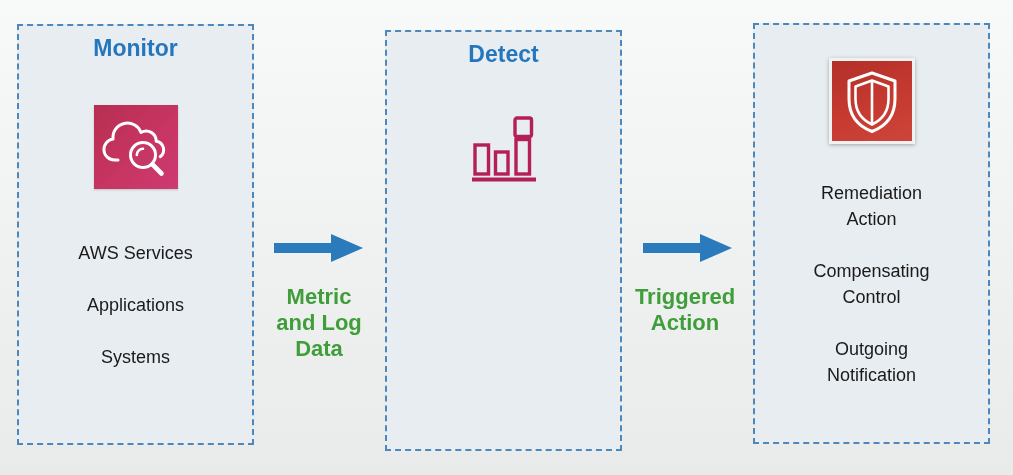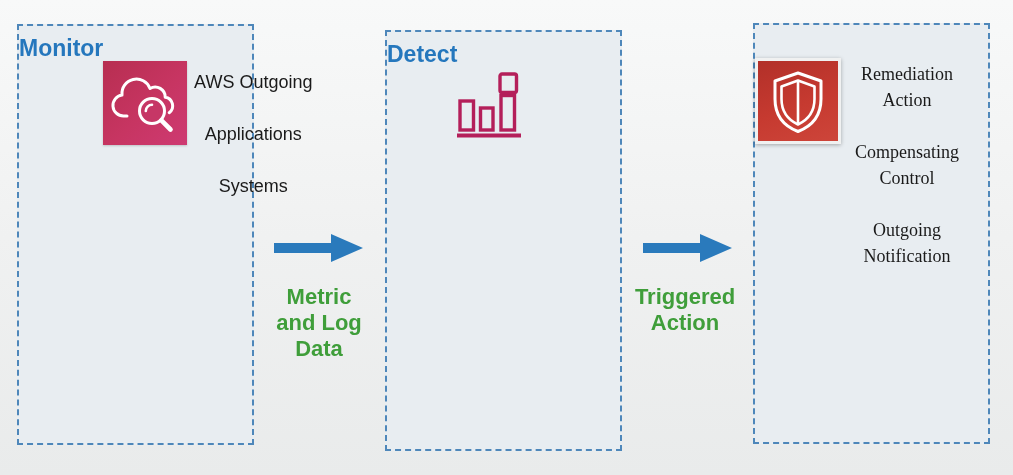--- a/index.html
+++ b/index.html
@@ -4,40 +4,40 @@
 <style>
   html,body{margin:0;padding:0;background:#e9ebeb;}
   .canvas{
     position:relative;width:1013px;height:475px;overflow:hidden;
     background:linear-gradient(180deg,#f8f9f9 0%,#f0f1f1 50%,#e9ebeb 100%);
     font-family:"Liberation Sans",sans-serif;
   }
   .panel{
     position:absolute;top:24px;width:237px;height:421px;box-sizing:border-box;
     background:#e8edf1;border:2px dashed #4e87ba;
-    display:flex;flex-direction:row;align-items:flex-start;
+    display:flex;flex-direction:column;align-items:center;gap:8px;
   }
   .panel-monitor{left:17px;}
   .panel-detect{left:385px;margin-top:6px;}
   .panel-respond{left:753px;top:23px;}
   .panel-title{
     margin-top:8px;font-size:23px;line-height:28px;font-weight:bold;color:#2577bd;
   }
   .icon-wrap{display:flex;align-items:center;justify-content:center;}
   .icon-monitor{margin-top:35px;width:84px;height:84px;
     background:linear-gradient(135deg,#b72e51 0%,#c73562 55%,#ce3a72 100%);
     box-shadow:0 1px 2px rgba(0,0,0,.18);}
   .icon-detect{margin-top:40px;width:64px;height:66px;}
   .icon-respond{margin-top:33px;width:80px;height:80px;
     background:linear-gradient(160deg,#b23029 0%,#c63a30 55%,#cd453a 100%);
     border:3px solid #f0f1f1;box-shadow:0 1px 4px rgba(0,0,0,.3);}
   .items{display:flex;flex-direction:column;align-items:center;}
   .items-monitor{margin-top:43px;}
   .items-detect{margin-top:39px;}
-  .items-respond{margin-top:36px;font-family:Liberation Serif, serif;}
+  .items-respond{margin-top:28px;}
   .item{
     width:132px;text-align:center;font-size:18px;line-height:26px;color:#1a1a1a;
     margin-bottom:26px;
   }
   .arrow{position:absolute;top:233px;}
   .arrow-1{left:274px;}
   .arrow-2{left:643px;}
   .connector-label{
     position:absolute;top:284px;width:110px;text-align:center;
     font-size:22px;line-height:26px;font-weight:bold;color:#3f9e3a;
@@ -54,21 +54,21 @@
     <div class="panel-title">Monitor</div>
     <div class="icon-wrap icon-monitor">
       <svg width="84" height="84" viewBox="0 0 84 84" aria-hidden="true">
         <path d="M24 55 h-3.5 a10.5 10.5 0 0 1 -1.5-20.9 A14.5 14.5 0 0 1 47 27.5 a10 10 0 0 1 15.2 8.8 a8.6 8.6 0 0 1 4 15.4" fill="none" stroke="#ffffff" stroke-width="3" stroke-linecap="round" stroke-linejoin="round"></path>
         <circle cx="49" cy="50" r="12.5" fill="#c63766" stroke="#ffffff" stroke-width="3"></circle>
         <path d="M42.8 50 a6.2 6.2 0 0 1 6.2-6.2" fill="none" stroke="#ffffff" stroke-width="2.6" stroke-linecap="round"></path>
         <line x1="58.4" y1="59.4" x2="67.5" y2="68.5" stroke="#ffffff" stroke-width="4.6" stroke-linecap="round"></line>
       </svg>
     </div>
     <div class="items items-monitor">
-      <div class="item">AWS Outgoing</div>
+      <div class="item">AWS Services</div>
       <div class="item">Applications</div>
       <div class="item">Systems</div>
     </div>
   </section>
 
   <section class="panel panel-detect">
     <div class="panel-title">Detect</div>
     <div class="icon-wrap icon-detect">
       <svg width="64" height="66" viewBox="0 0 64 66" aria-hidden="true">
         <rect x="3" y="29" width="13.5" height="29" fill="none" stroke="#b41f5a" stroke-width="3.4"></rect>

